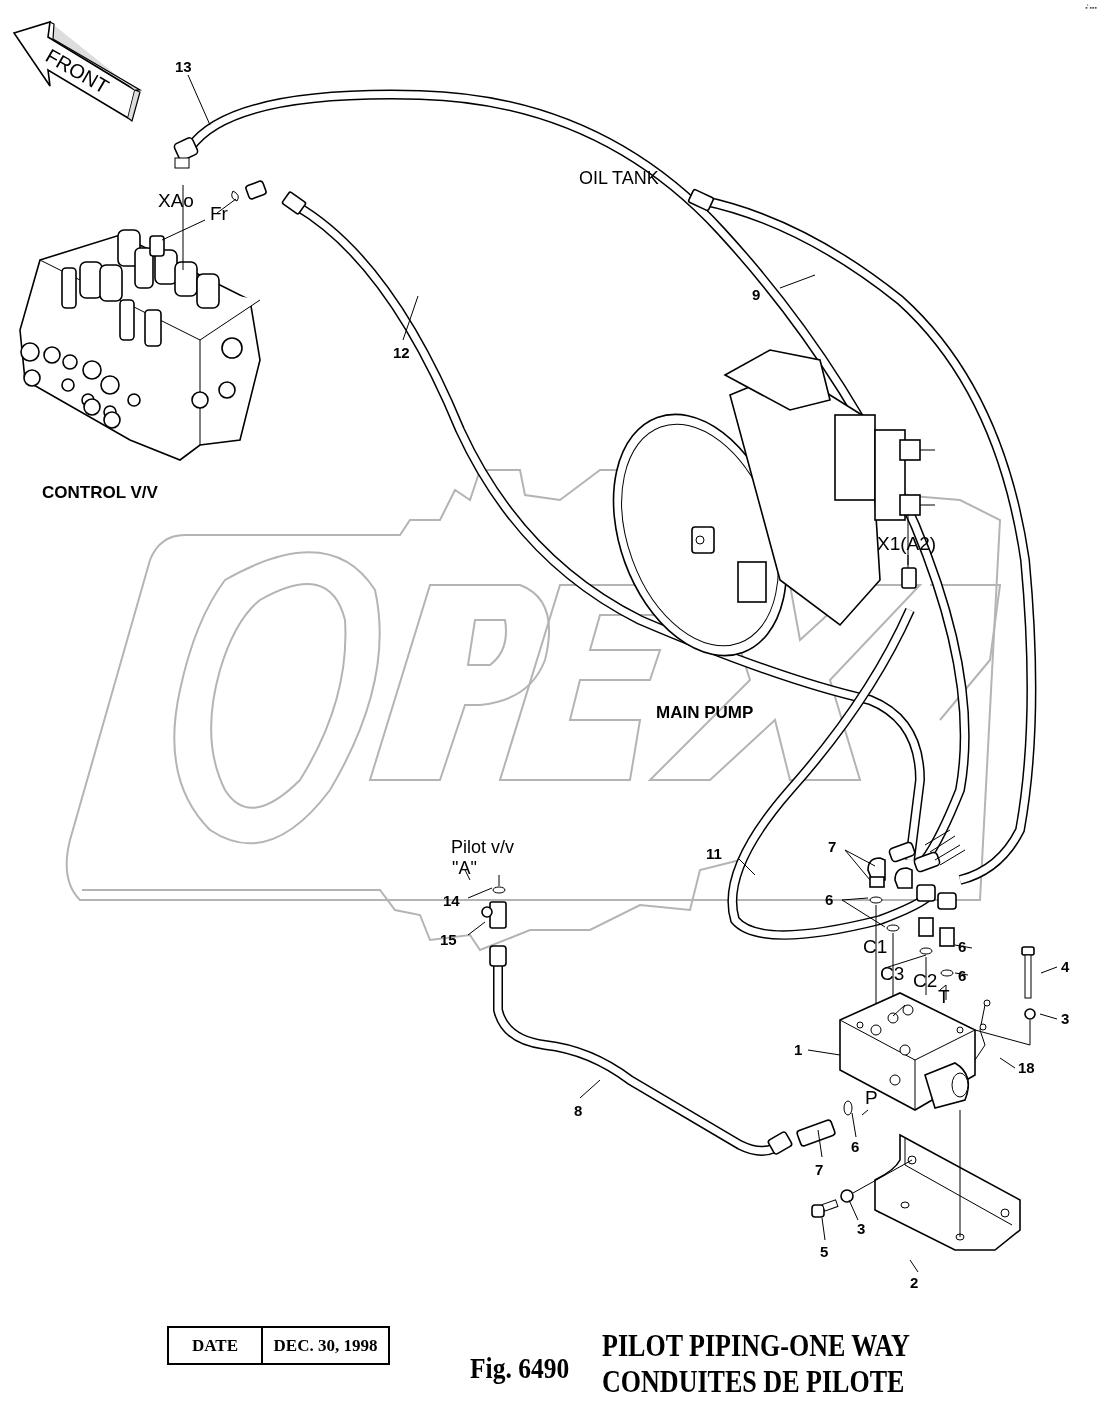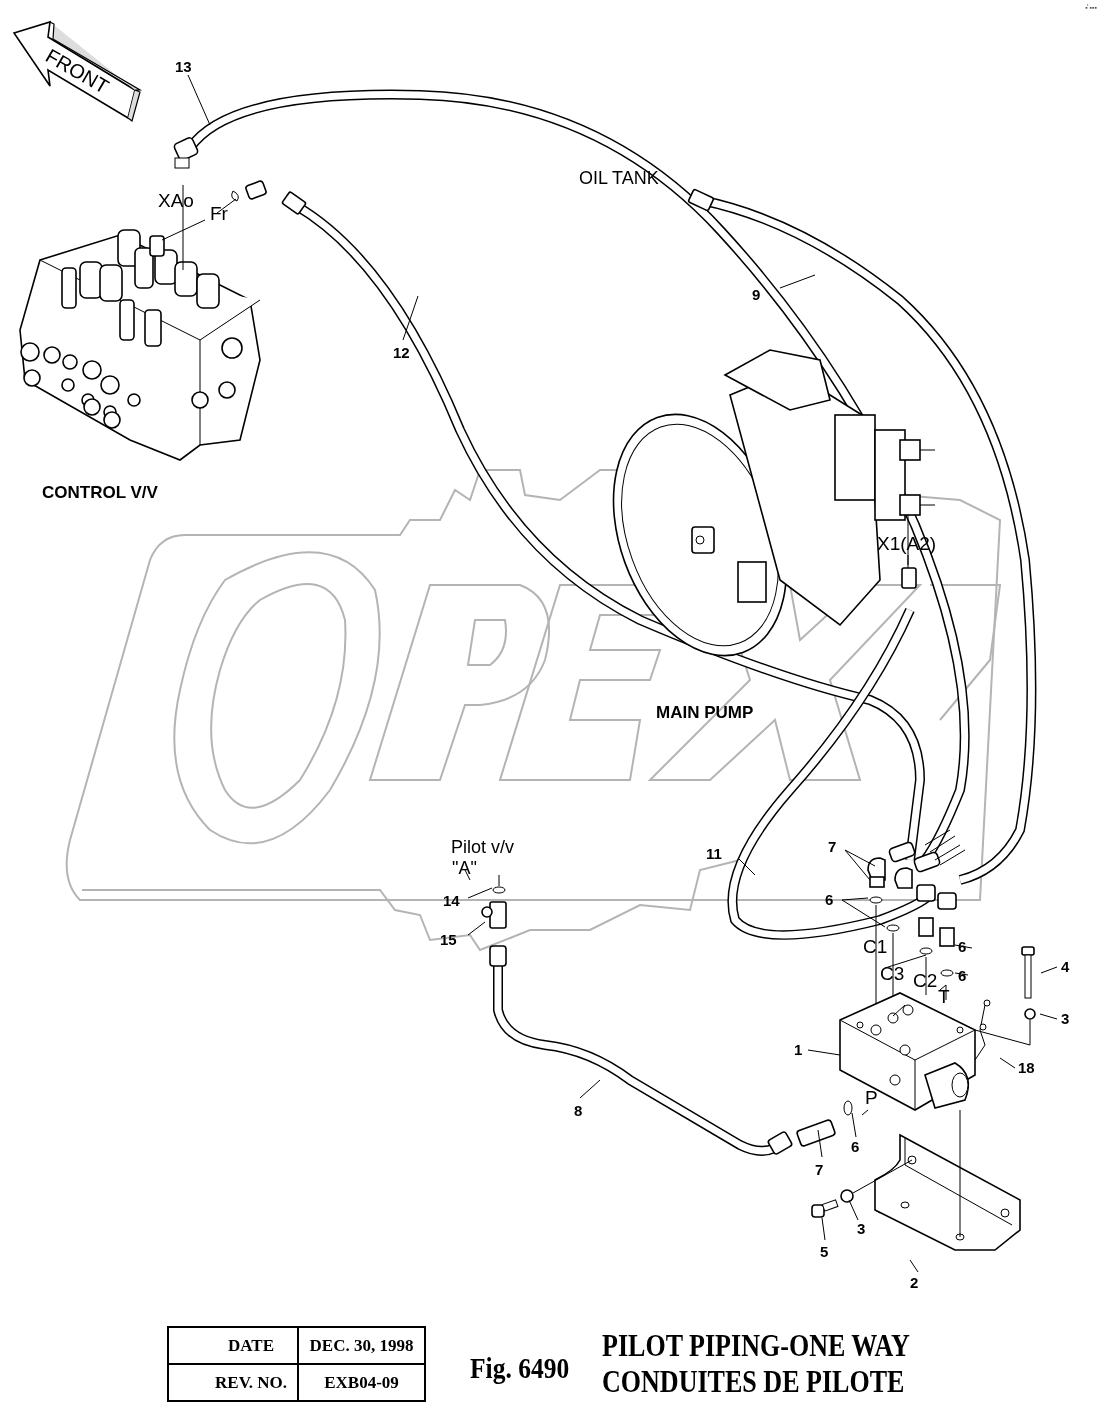--- a/index.html
+++ b/index.html
@@ -12,21 +12,21 @@
   .part { fill: #fff; stroke: #000; stroke-width: 1.6; }
   .part-thin { fill: #fff; stroke: #000; stroke-width: 1; }
   .num { font-family: "Liberation Sans", sans-serif; font-weight: bold; font-size: 15px; fill: #000; }
   .lbl { font-family: "Liberation Sans", sans-serif; font-size: 18px; fill: #000; }
   .lbl-b { font-family: "Liberation Sans", sans-serif; font-weight: bold; font-size: 17px; fill: #000; }
   .port { font-family: "Liberation Sans", sans-serif; font-size: 19px; fill: #000; }
   .front-txt { font-family: "Liberation Sans", sans-serif; font-size: 20px; fill: #000; }
   
   .title-block { position: absolute; left: 167px; top: 1326px; border-collapse: collapse; font-family: "Liberation Serif", serif; font-weight: bold; font-size: 17px; }
   .title-block td { border: 2px solid #000; text-align: center; padding: 0; height: 35px; }
-  .title-block td.c1 { width: 92px; padding-left: 36px; }
+  .title-block td.c1 { width: 92px; }
   .title-block td.c2 { width: 125px; }
   .fig-no { position: absolute; left: 470px; top: 1351px; font-family: "Liberation Serif", serif; font-weight: bold; font-size: 30px; transform: scaleX(0.85); transform-origin: left top; }
   .fig-title { position: absolute; left: 602px; top: 1328px; font-family: "Liberation Serif", serif; font-weight: bold; font-size: 31px; line-height: 36px; transform: scaleX(0.84); transform-origin: left top; white-space: nowrap; }
   .corner-mark { position: absolute; right: 8px; top: 4px; font-size: 7px; color: #555; }
 </style>
 </head>
 <body>
 
 <svg id="diagram" viewBox="0 0 1105 1416" xmlns="http://www.w3.org/2000/svg">
 
@@ -288,24 +288,20 @@
     <text class="num" x="440" y="945">15</text>
   </g>
 </svg>
 
 <table class="title-block">
   <tbody>
       <tr>
     <td class="c1">DATE</td>
     <td class="c2">DEC. 30, 1998</td>
   </tr>
-  <tr>
-    <td class="c1">REV. NO.</td>
-    <td class="c2">EXB04-09</td>
-  </tr>
 </tbody>
   </table>
 
 <div class="fig-no">Fig. 6490</div>
 <div class="fig-title">
   <div>PILOT PIPING-ONE WAY</div>
   <div>CONDUITES DE PILOTE</div>
 </div>
 
 <div class="corner-mark">▪̊ ▪▪▪</div>

